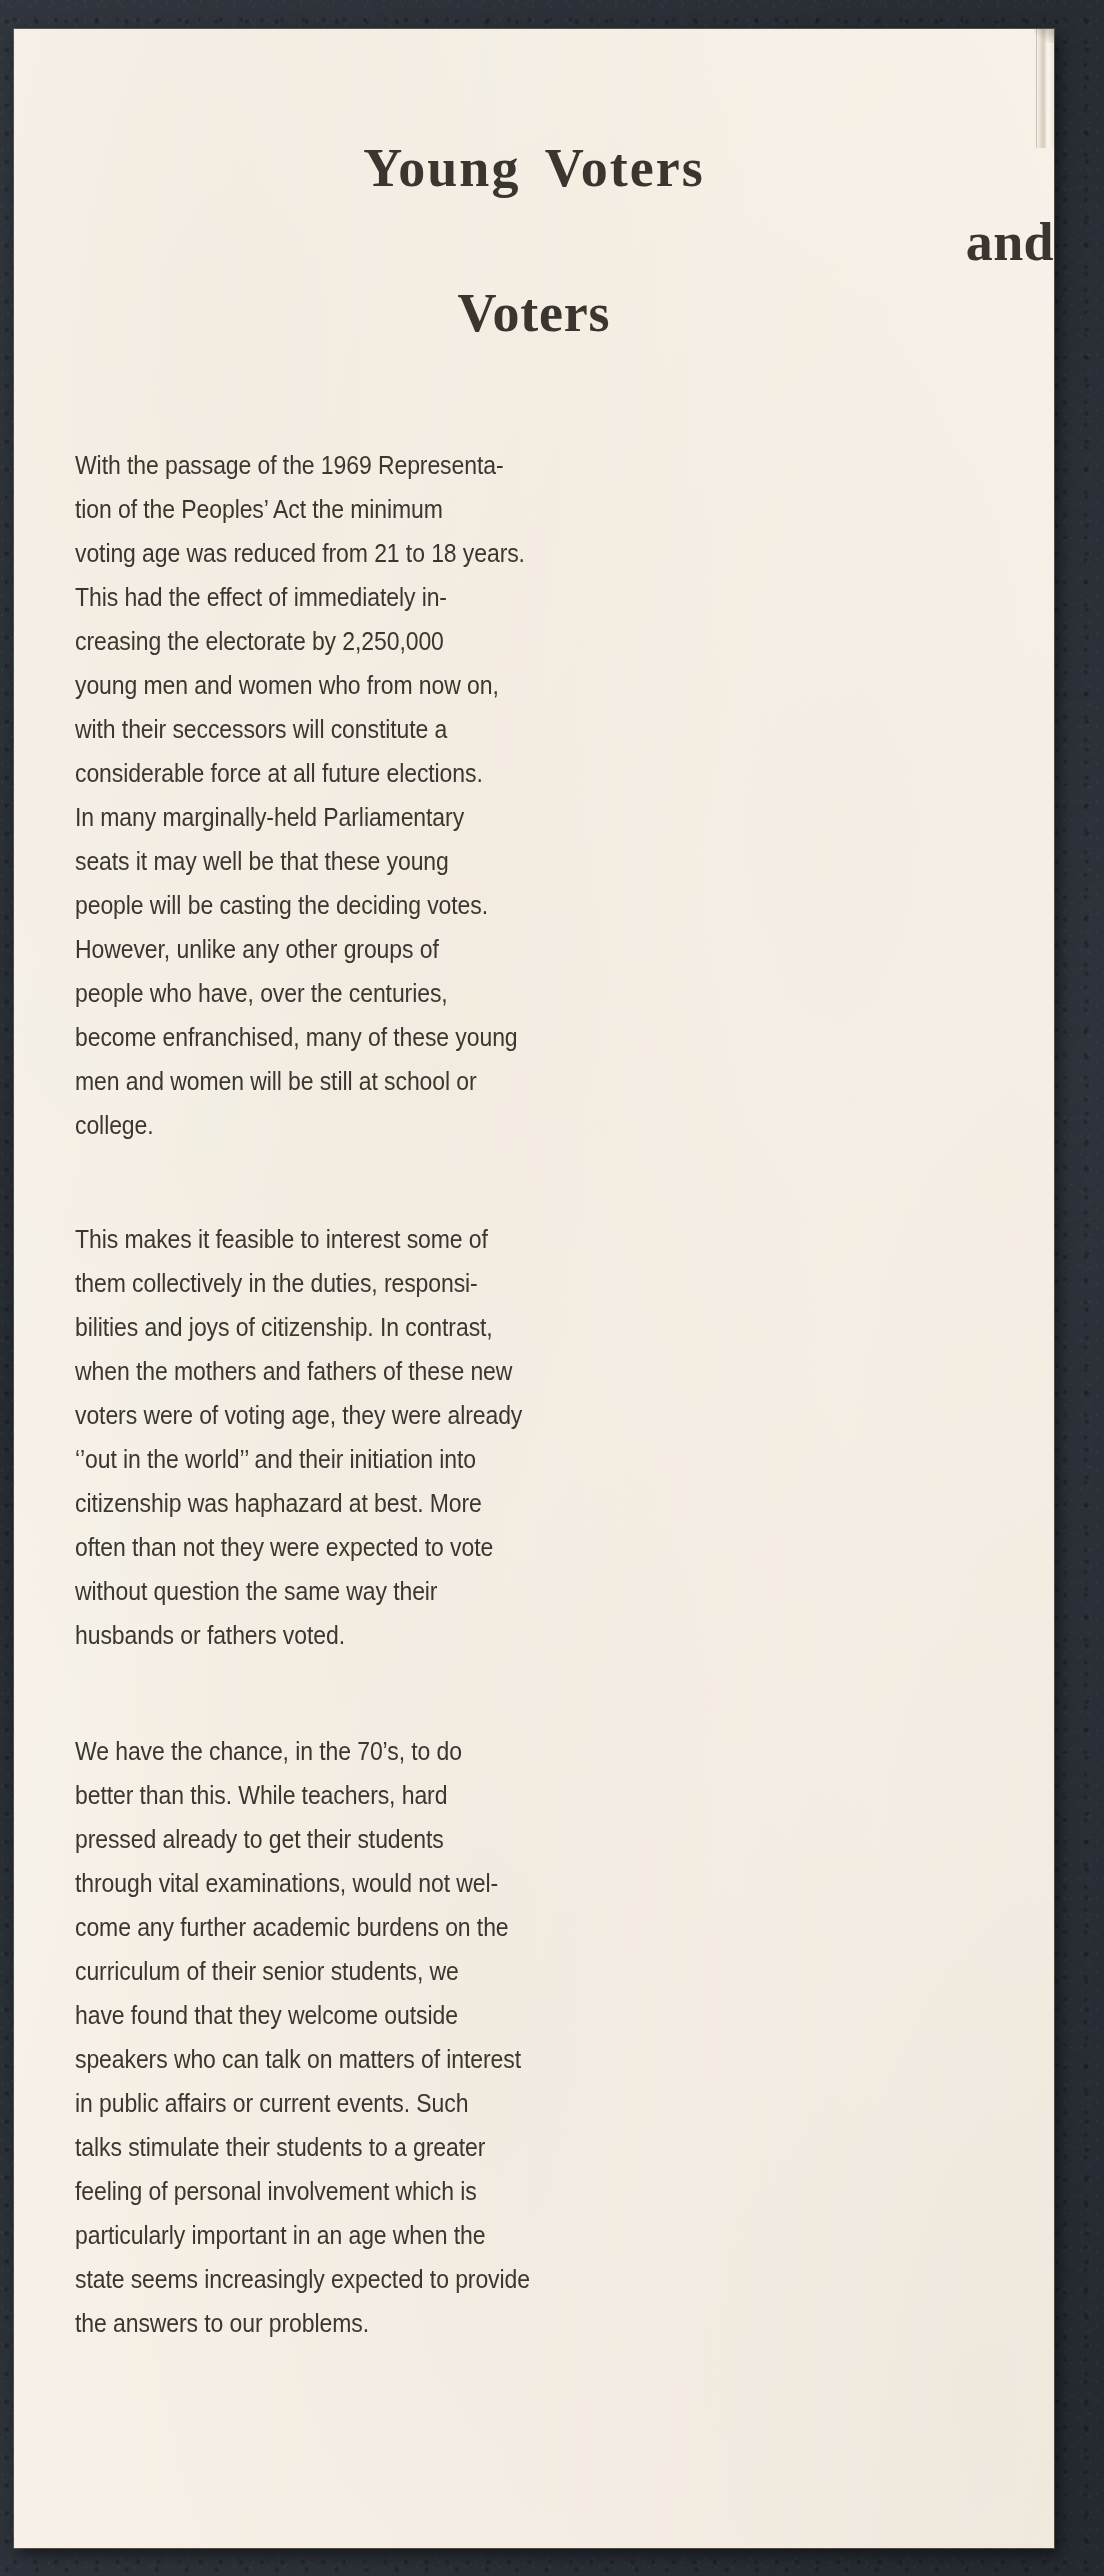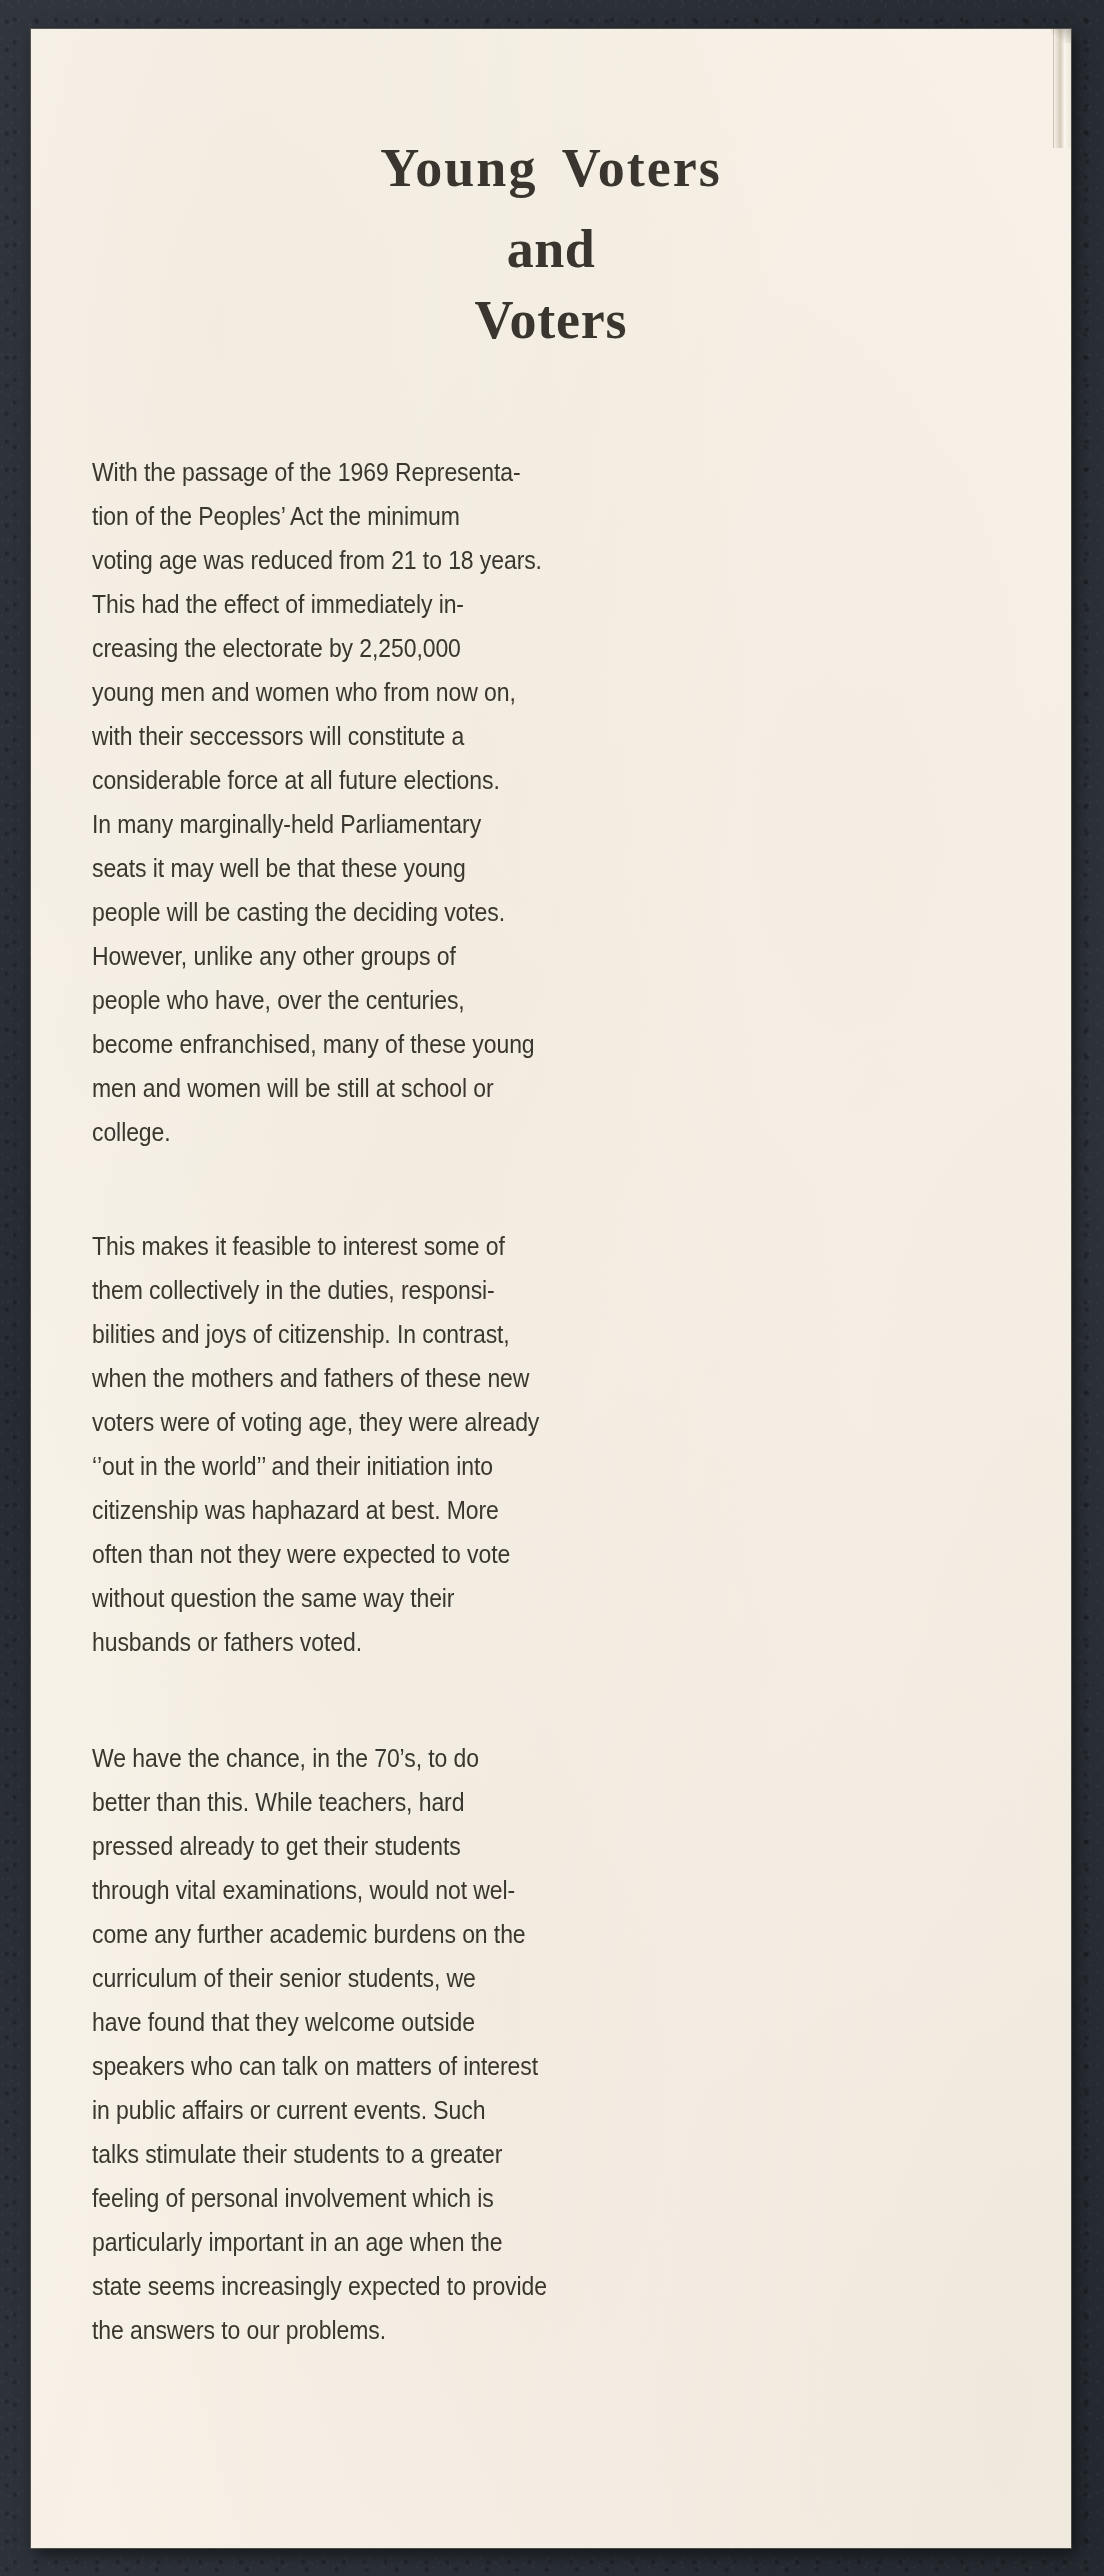--- a/index.html
+++ b/index.html
@@ -29,21 +29,21 @@
       radial-gradient(circle at 84% 66%, rgba(255,255,255,0.025) 0 1px, transparent 1.5px),
       radial-gradient(circle at 22% 77%, rgba(0,0,0,0.22) 0 2px, transparent 2.4px),
       radial-gradient(circle at 71% 88%, rgba(0,0,0,0.2) 0 2px, transparent 2.4px),
       linear-gradient(127deg, #31363e 0%, #272c33 35%, #2e333b 62%, #242930 100%);
     background-size: 16.6px 18.6px, 22.5px 20.6px, 18.6px 16.6px, 26.4px 24.5px, 30px 28px, 20.6px 22.5px, 100% 100%;
   }
 
   
   .page {
     position: absolute;
-    left: 31px;
+    left: 14px;
     top: 29px;
     width: 1040px;
     height: 2519px;
     background: #f7f1e8;
     background-image: linear-gradient(104deg, #f9f4ec 0%, #f6f0e6 38%, #f8f2ea 70%, #f4eee4 100%);
     box-shadow:
       0 0 0 1px rgba(140,130,115,0.45),
       3.9px 5.9px 15.7px rgba(0,0,0,0.55);
     box-sizing: border-box;
     overflow: hidden;
@@ -100,21 +100,22 @@
     margin: 0;
     text-rendering: optimizeLegibility;
   }
 
   .title-line-1 {
     letter-spacing: 2px;
     word-spacing: 9.8px;
   }
 
   .title-line-2 {
-    margin-top: 22px;
+    margin-top: 15px;
+    text-align: right;
   }
 
   .title-line-3 {
     margin-top: 12.7px;
     letter-spacing: 0.8px;
   }
 
   
   .body-copy {
     position: relative;

